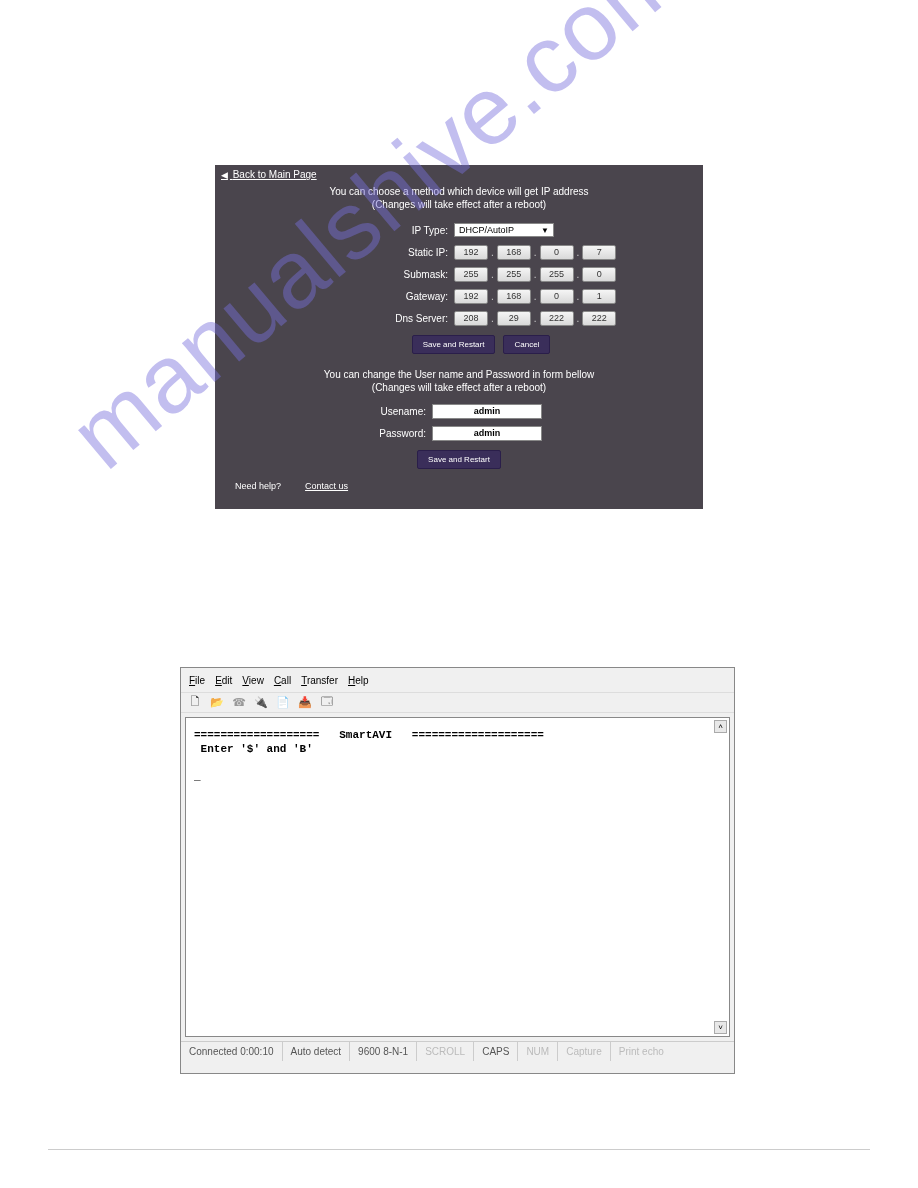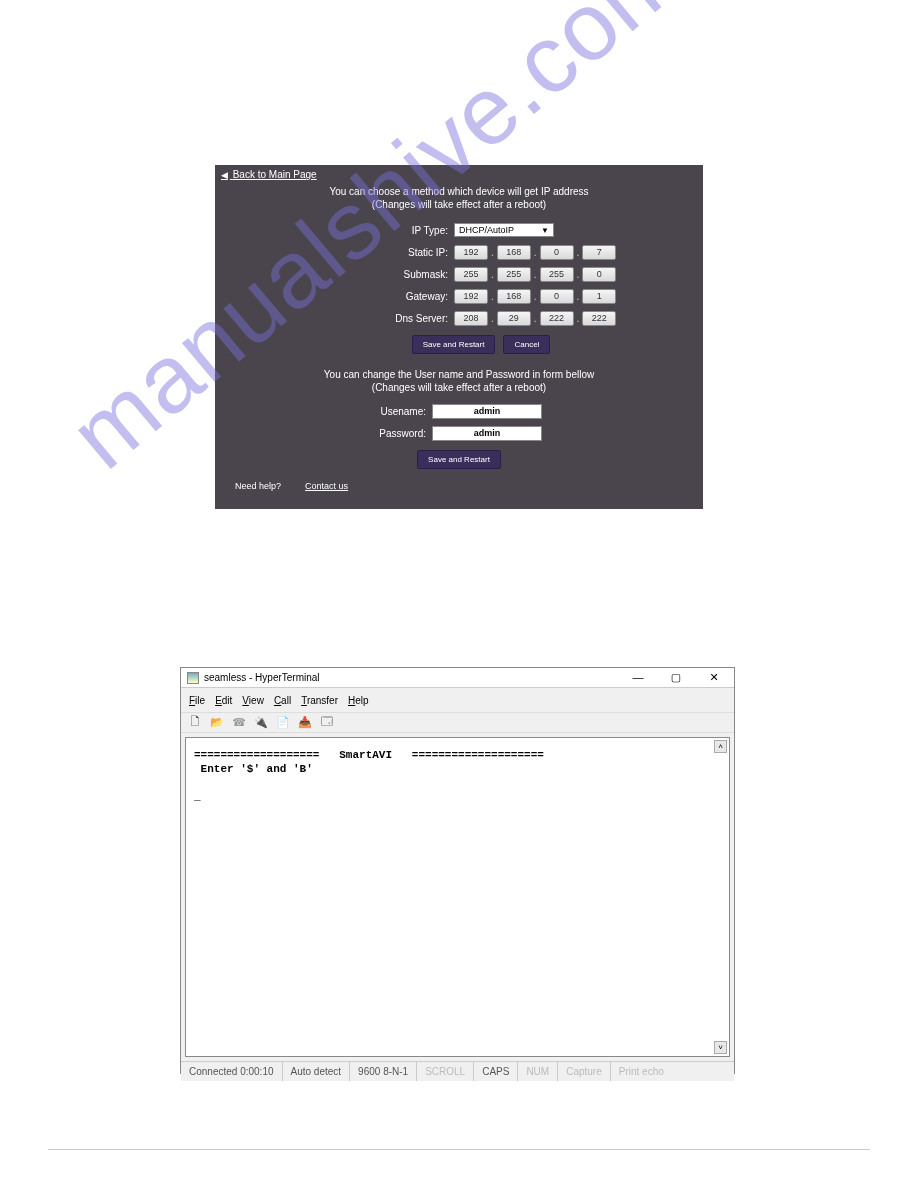--- a/index.html
+++ b/index.html
@@ -400,31 +400,20 @@
 
     <div class="footer-row">
       <span>Need help?</span>
       <span class="footer-link">Contact us</span>
     </div>
   </div>
 
   <div class="watermark">manualshive.com</div>
 
   <div class="ht-window">
-    <div class="ht-titlebar">
-      <div class="ht-title-left">
-        <div class="ht-icon"></div>
-        <div class="ht-title">seamless - HyperTerminal</div>
-      </div>
-      <div class="ht-wincontrols">
-        <div class="ht-winbtn">—</div>
-        <div class="ht-winbtn">▢</div>
-        <div class="ht-winbtn">✕</div>
-      </div>
-    </div>
 
     <div class="ht-menubar">
       <div class="ht-menuitem"><span class="ul">F</span>ile</div>
       <div class="ht-menuitem"><span class="ul">E</span>dit</div>
       <div class="ht-menuitem"><span class="ul">V</span>iew</div>
       <div class="ht-menuitem"><span class="ul">C</span>all</div>
       <div class="ht-menuitem"><span class="ul">T</span>ransfer</div>
       <div class="ht-menuitem"><span class="ul">H</span>elp</div>
     </div>
 

